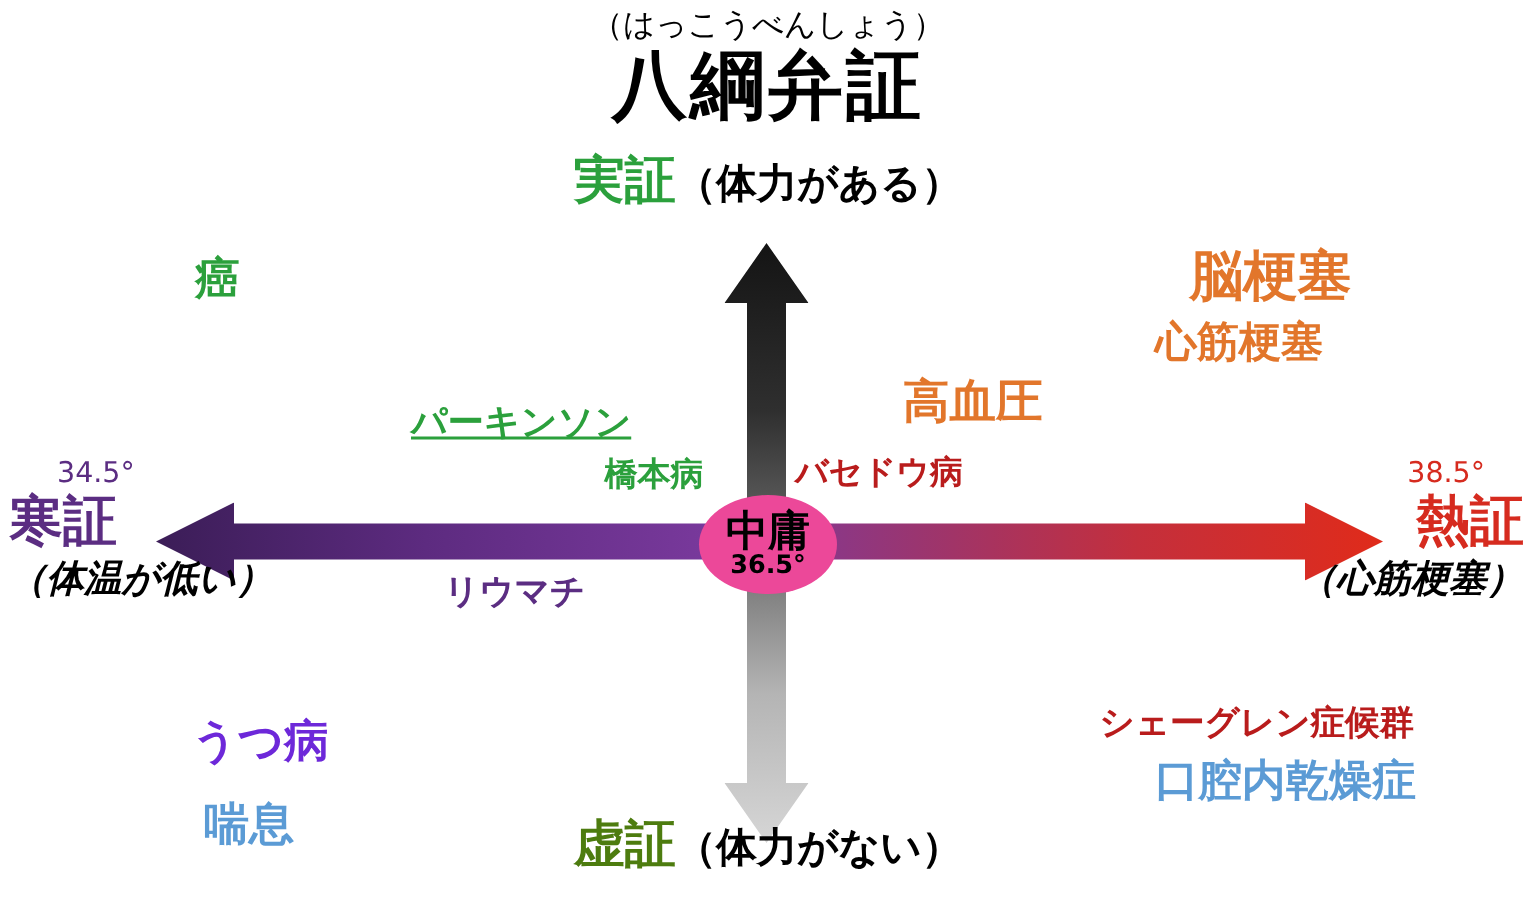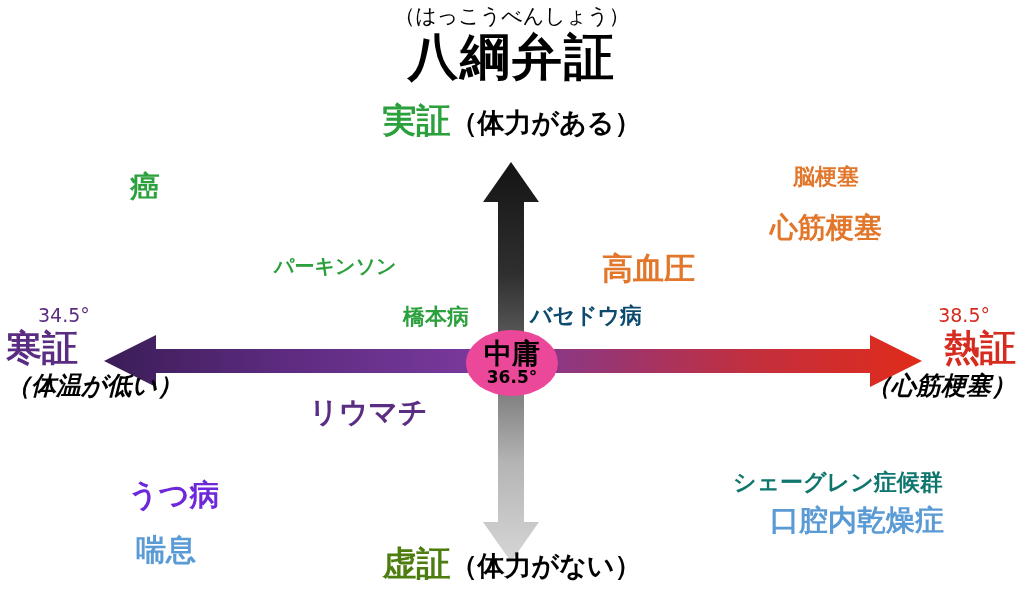--- a/index.html
+++ b/index.html
@@ -125,26 +125,26 @@
     margin-top: 1px;
   }
 
   
   .disease {
     font-weight: bold;
     line-height: 1.16;
     white-space: nowrap;
   }
   #d-cancer       { left: 130px; top: 170px; font-size: 30px; }
-  #d-parkinson    { left: 274px; top: 255px; font-size: 20px; }
+  #d-parkinson    { left: 274px; top: 268px; font-size: 24px; text-decoration: underline; }
   #d-hashimoto    { left: 403px; top: 304px; font-size: 22px; }
-  #d-rheumatism   { left: 309px; top: 382px; font-size: 29px; margin-top: 14px; }
+  #d-rheumatism   { left: 296px; top: 382px; font-size: 23px; }
   #d-hypertension { left: 602px; top: 251px; font-size: 31px; }
   #d-basedow      { left: 530px; top: 303px; font-size: 22px; }
-  #d-infarct      { left: 793px; top: 164px; font-size: 22px; text-align: right; }
+  #d-infarct      { left: 793px; top: 164px; font-size: 36px; text-align: right; }
   #d-infarct2     { left: 770px; top: 212px; font-size: 28px; }
   #d-depression   { left: 128px; top: 478px; font-size: 30px; }
   #d-asthma       { left: 136px; top: 533px; font-size: 30px; }
   #d-sjogren      { left: 733px; top: 469px; font-size: 23px; }
   #d-xerostomia   { left: 770px; top: 504px; font-size: 29px; }
 </style>
 </head>
 <body>
 
 <div id="canvas">
@@ -209,27 +209,27 @@
   <div id="d-cancer" class="abs disease" style="color:#2ba03c">癌</div>
 
   <div id="d-parkinson" class="abs disease" style="color:#2ba03c">パーキンソン</div>
 
   <div id="d-hashimoto" class="abs disease" style="color:#2ba03c">橋本病</div>
 
   <div id="d-rheumatism" class="abs disease" style="color:#5b2d82">リウマチ</div>
 
   <div id="d-hypertension" class="abs disease" style="color:#e2762b">高血圧</div>
 
-  <div id="d-basedow" class="abs disease" style="color:#0c4a6e">バセドウ病</div>
+  <div id="d-basedow" class="abs disease" style="color:#b91c1c">バセドウ病</div>
 
   <div id="d-infarct" class="abs disease" style="color:#e2762b">脳梗塞</div>
 
   <div id="d-infarct2" class="abs disease" style="color:#e2762b">心筋梗塞</div>
 
   <div id="d-depression" class="abs disease" style="color:#6d28d9">うつ病</div>
 
   <div id="d-asthma" class="abs disease" style="color:#5b9bd5">喘息</div>
 
-  <div id="d-sjogren" class="abs disease" style="color:#0f766e">シェーグレン症候群</div>
+  <div id="d-sjogren" class="abs disease" style="color:#b91c1c">シェーグレン症候群</div>
 
   <div id="d-xerostomia" class="abs disease" style="color:#5b9bd5">口腔内乾燥症</div>
 
 </div>
 
 </body></html>

